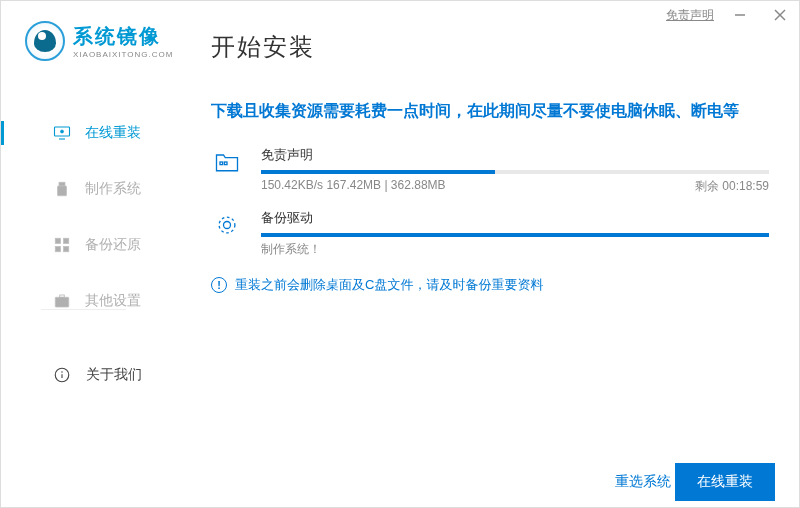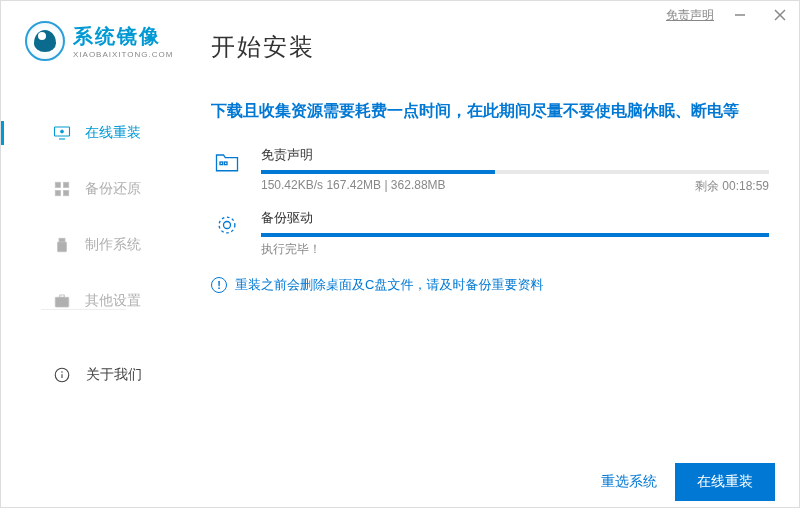--- a/index.html
+++ b/index.html
@@ -33,21 +33,21 @@
     .task { display: flex; gap: 18px; margin-bottom: 14px; }
     .task-icon { width: 32px; height: 32px; flex-shrink: 0; display: flex; align-items: center; justify-content: center; }
     .task-icon svg { width: 28px; height: 28px; stroke: #0078d4; fill: none; stroke-width: 1.5; }
     .task-body { flex: 1; }
     .task-title { font-size: 13px; color: #333; margin-bottom: 6px; }
     .progress { height: 4px; background: #e8e8e8; position: relative; margin-bottom: 4px; }
     .progress-fill { position: absolute; height: 100%; background: #0078d4; left: 0; }
     .task-meta { display: flex; justify-content: space-between; font-size: 12px; color: #888; }
     .warning { display: flex; align-items: center; gap: 8px; color: #0078d4; font-size: 13px; margin-top: 18px; }
     .warning-icon { width: 16px; height: 16px; border: 1.5px solid #0078d4; border-radius: 50%; display: flex; align-items: center; justify-content: center; font-size: 11px; font-weight: bold; }
-    .footer { position: absolute; bottom: 0; left: 0; right: 0; height: 50px; display: flex; justify-content: flex-end; align-items: center; padding-right: 24px; gap: 18px; }
+    .footer { position: absolute; bottom: 0; left: 0; right: 0; height: 50px; display: flex; justify-content: flex-end; align-items: center; padding-right: 24px; gap: 4px; }
     .btn-secondary { color: #0078d4; font-size: 14px; cursor: pointer; background: none; border: none; }
     .btn-primary { background: #0078d4; color: #fff; font-size: 14px; padding: 10px 22px; cursor: pointer; border: none; }
   </style>
 </head>
 <body>
 
 <div class="window">
   <div class="titlebar">
     <span class="title-link">免责声明</span>
     <div class="win-btn">
@@ -83,36 +83,36 @@
               <rect x="2" y="4" width="20" height="12" rx="1" fill="none" stroke-width="1.5"></rect>
               <circle cx="12" cy="10" r="2" fill="currentColor"></circle>
               <line x1="8" y1="20" x2="16" y2="20" stroke-width="1.5"></line>
             </svg>
           </span>
         <span>在线重装</span>
       </div>
       <div class="nav-item">
         <span class="nav-icon">
             <svg viewBox="0 0 24 24">
+              <rect x="8" y="3" width="8" height="5" fill="currentColor"></rect>
+              <rect x="6" y="8" width="12" height="13" rx="1" fill="currentColor"></rect>
+            </svg>
+          </span>
+        <span>制作系统</span>
+      </div>
+      <div class="nav-item">
+        <span class="nav-icon">
+            <svg viewBox="0 0 24 24">
               <rect x="3" y="3" width="7" height="7" fill="currentColor"></rect>
               <rect x="14" y="3" width="7" height="7" fill="currentColor"></rect>
               <rect x="3" y="14" width="7" height="7" fill="currentColor"></rect>
               <rect x="14" y="14" width="7" height="7" fill="currentColor"></rect>
             </svg>
           </span>
         <span>备份还原</span>
-      </div>
-      <div class="nav-item">
-        <span class="nav-icon">
-            <svg viewBox="0 0 24 24">
-              <rect x="8" y="3" width="8" height="5" fill="currentColor"></rect>
-              <rect x="6" y="8" width="12" height="13" rx="1" fill="currentColor"></rect>
-            </svg>
-          </span>
-        <span>制作系统</span>
       </div>
       <div class="nav-item">
         <span class="nav-icon">
             <svg viewBox="0 0 24 24">
               <rect x="3" y="7" width="18" height="13" rx="1" fill="currentColor"></rect>
               <rect x="9" y="4" width="6" height="3" fill="none" stroke="currentColor"></rect>
             </svg>
           </span>
         <span>其他设置</span>
       </div>
@@ -160,21 +160,21 @@
               <circle cx="16" cy="16" r="9" stroke-dasharray="3 3"></circle>
               <circle cx="16" cy="16" r="4"></circle>
             </svg>
           </div>
         <div class="task-body">
           <div class="task-title">备份驱动</div>
           <div class="progress">
               <div class="progress-fill" style="width:100%"></div>
             </div>
           <div class="task-meta">
-              <span>执行完毕！</span>
+              <span>制作系统！</span>
               <span></span>
             </div>
         </div>
       </div>
 
       <div class="warning">
         <div class="warning-icon">!</div>
         <span>重装之前会删除桌面及C盘文件，请及时备份重要资料</span>
       </div>
     </div>

